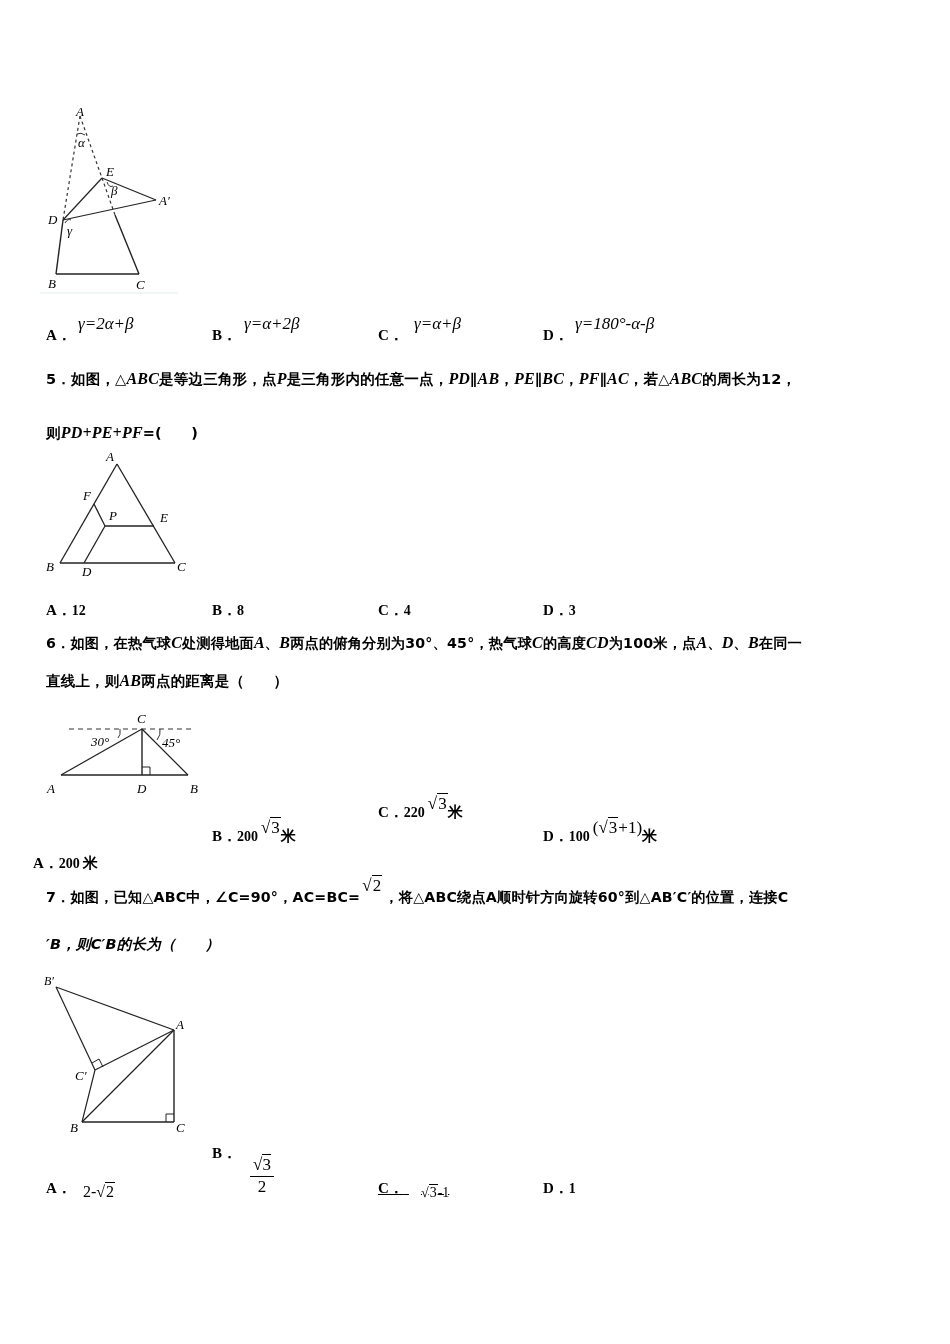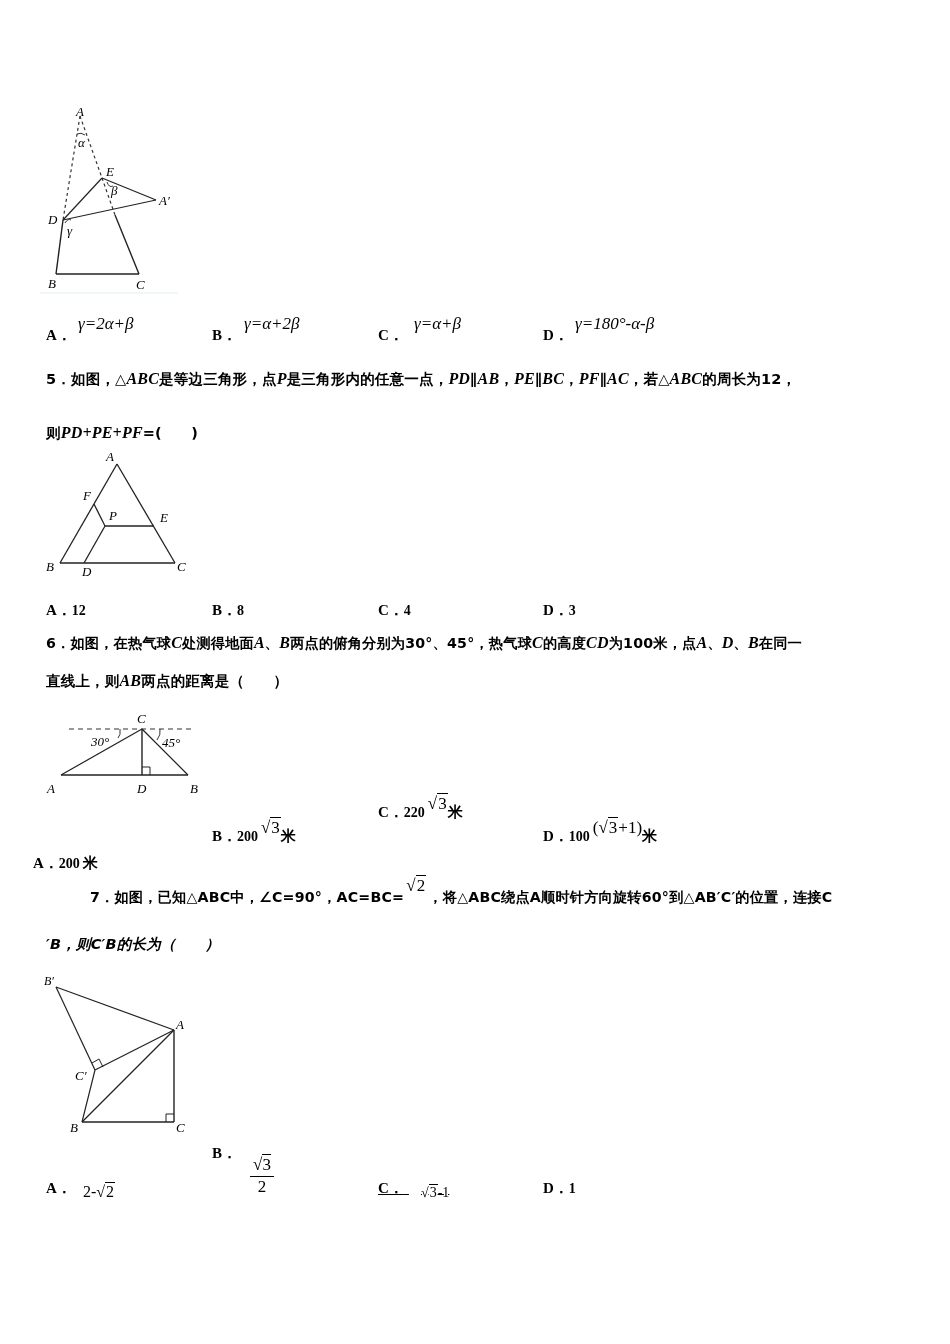--- a/index.html
+++ b/index.html
@@ -138,21 +138,21 @@
 <div class="abs" style="left:212px; top:818px; height:30px;">
   <span class="opt-letter" style="position:relative; top:8px;">B．</span><span class="val" style="position:relative; top:8px;">200</span><span class="sqrt" style="margin-left:3px;">√<span class="rad">3</span></span><span class="cjk" style="position:relative; top:8px;">米</span>
 </div>
 <div class="abs" style="left:378px; top:794px; height:30px;text-align:center;">
   <span class="opt-letter" style="position:relative; top:8px;">C．</span><span class="val" style="position:relative; top:8px;">220</span><span class="sqrt" style="margin-left:3px;">√<span class="rad">3</span></span><span class="cjk" style="position:relative; top:8px;">米</span>
 </div>
 <div class="abs" style="left:543px; top:818px; height:30px;">
   <span class="opt-letter" style="position:relative; top:8px;">D．</span><span class="val" style="position:relative; top:8px;">100</span><span class="sqrt" style="margin-left:3px;"><span>(</span>√<span class="rad">3</span><span>+1)</span></span><span class="cjk" style="position:relative; top:8px;">米</span>
 </div>
 
-<div class="abs qtext" style="left:46px; top:876px; height:30px; font-size:14.2px;margin-left:44px;">
+<div class="abs qtext" style="left:46px; top:876px; height:30px; font-size:14.2px;">
   <span style="position:relative; top:11px;">7．如图，已知△ABC中，∠C=90°，AC=BC=</span><span class="sqrt" style="margin:0 2px; font-weight:normal;">√<span class="rad">2</span></span><span style="position:relative; top:11px;">，将△ABC绕点A顺时针方向旋转60°到△AB′C′的位置，连接C</span>
 </div>
 <div class="abs qtext" style="left:46px; top:935px;font-style:italic;">
   <span>′B，则C′B的长为（　　）</span>
 </div>
 
 <div class="abs" style="left:40px; top:970px; width:160px; height:170px;">
   <svg width="160" height="170" viewBox="0 0 160 170">
     <line x1="16" y1="17" x2="134" y2="60" stroke="#222" stroke-width="1.2"></line>
     <line x1="16" y1="17" x2="55" y2="100" stroke="#222" stroke-width="1.2"></line>

